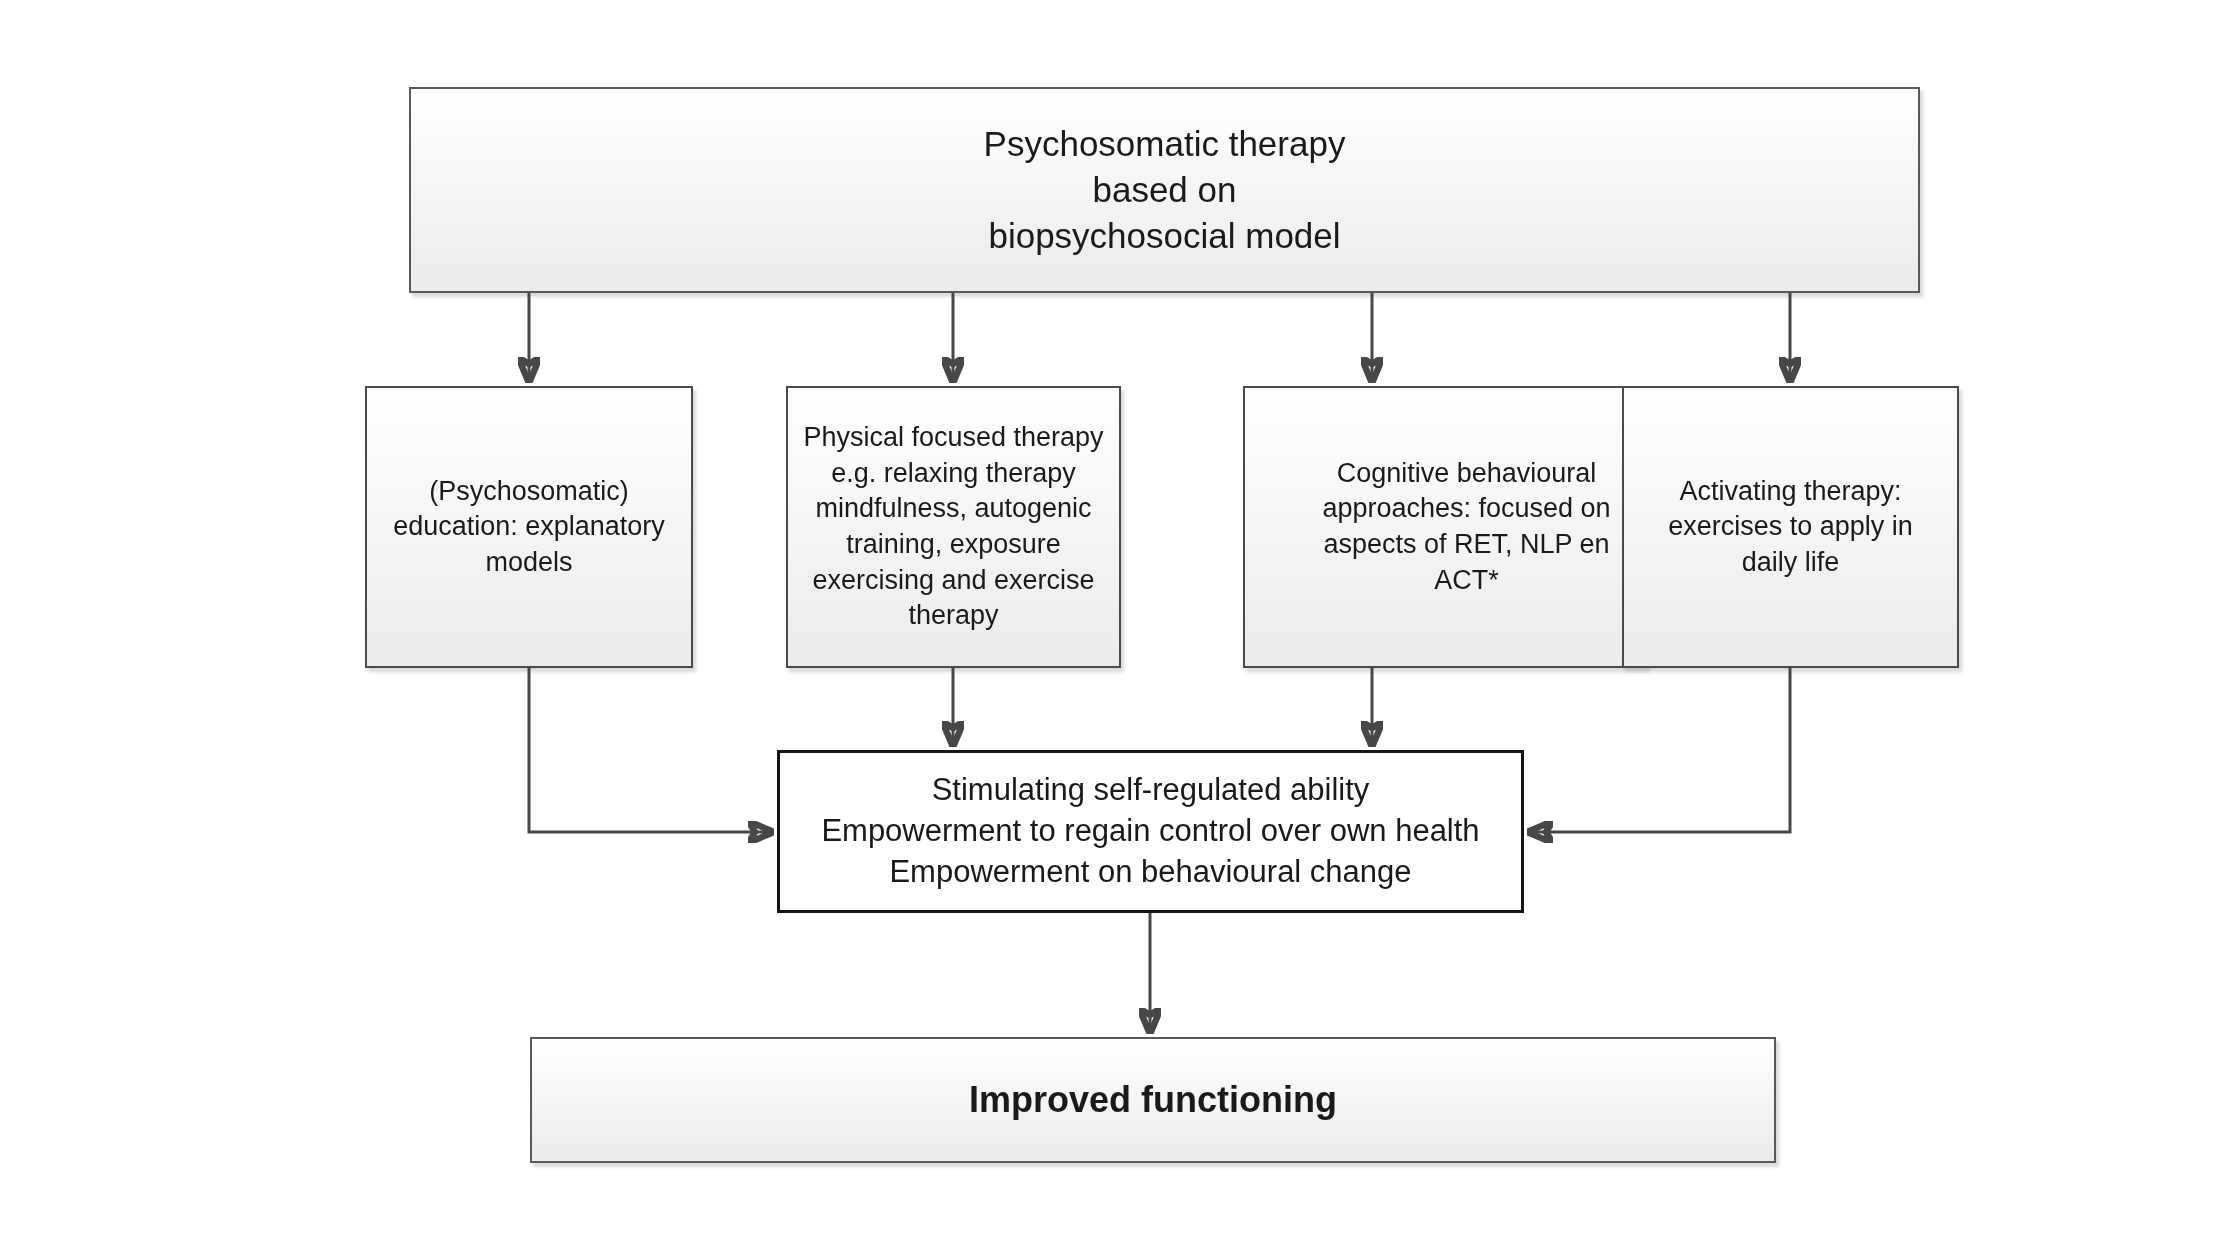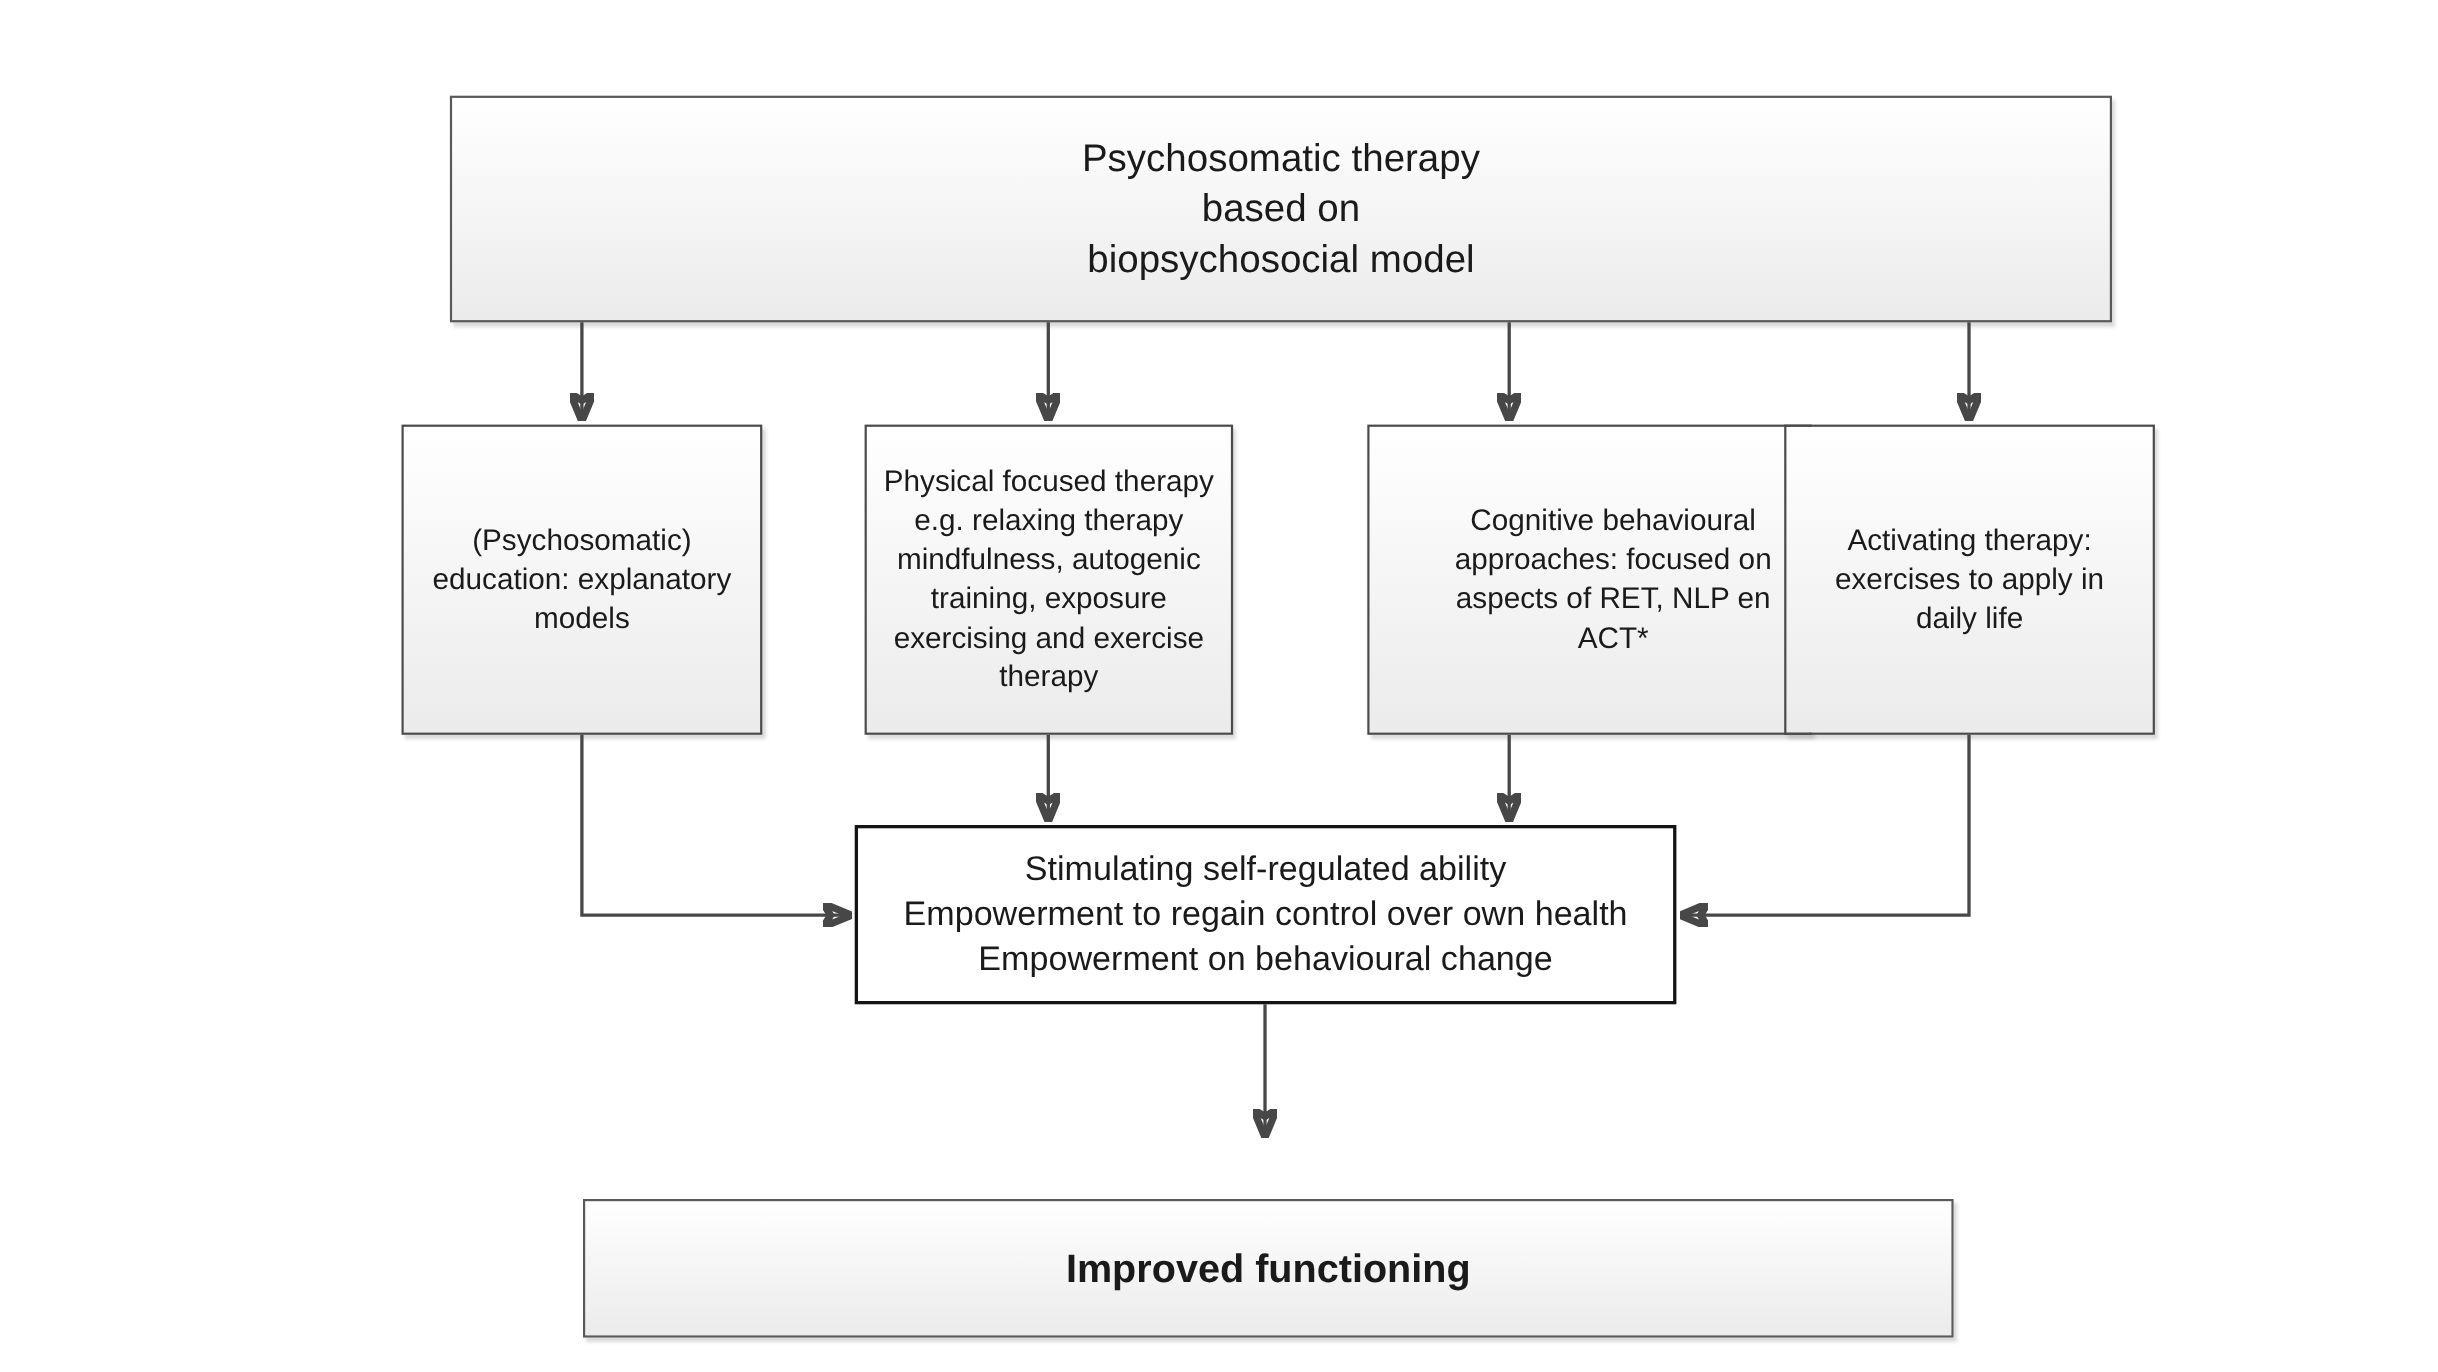--- a/index.html
+++ b/index.html
@@ -40,21 +40,21 @@
   .branch-3{left:1228px;width:404px;padding-left:43px;}
   .branch-4{left:1607px;width:337px;text-align:center;}
   .integration-box{
     left:762px;top:750px;width:747px;height:163px;
     font-size:31px;
     background:#ffffff;
     border:3px solid var(--emphasis-border);
     box-shadow:none;
   }
   .outcome-box{
-    left:515px;top:1090px;width:1246px;height:126px;
+    left:515px;top:1037px;width:1246px;height:126px;
     font-size:36px;font-weight:bold;
   }
   .arrow-layer{
     position:absolute;left:0;top:0;width:2216px;height:1247px;
     pointer-events:none;
   }
   .arrow-layer path, .arrow-layer polyline{
     fill:none;
     stroke:var(--arrow);
     stroke-width:3;

